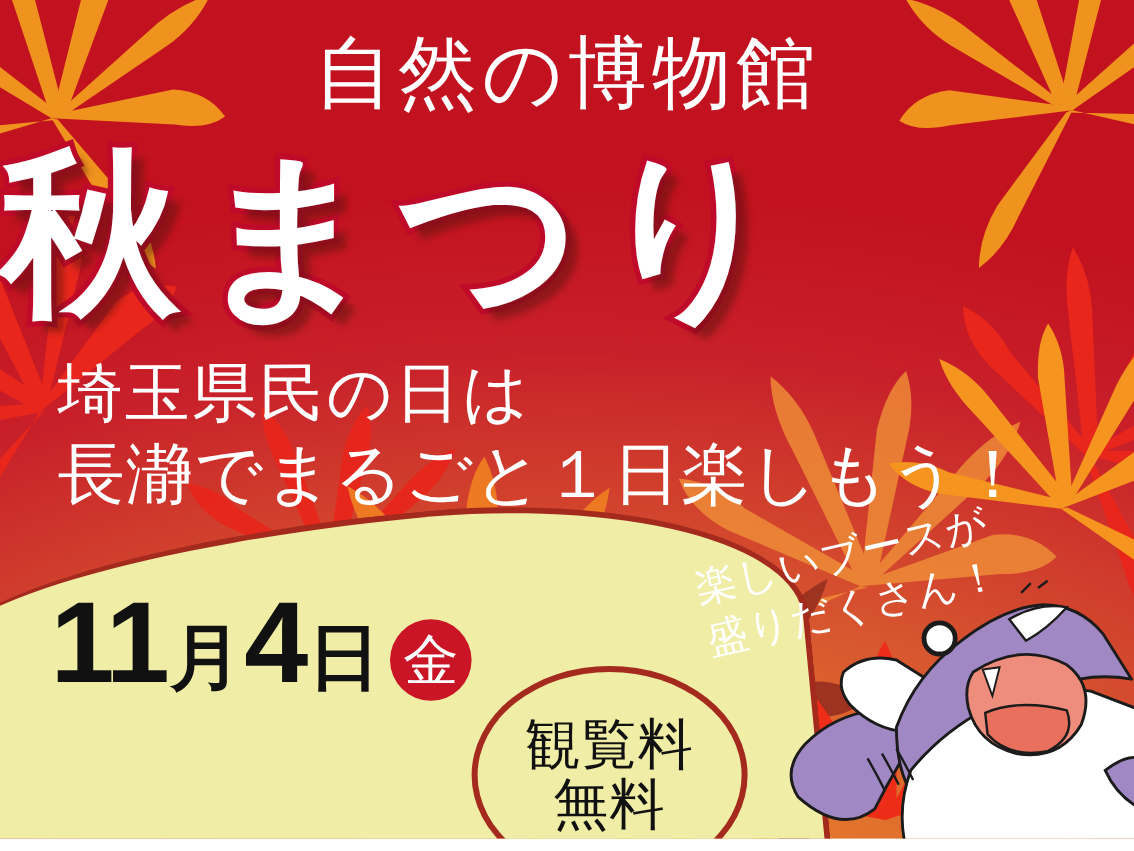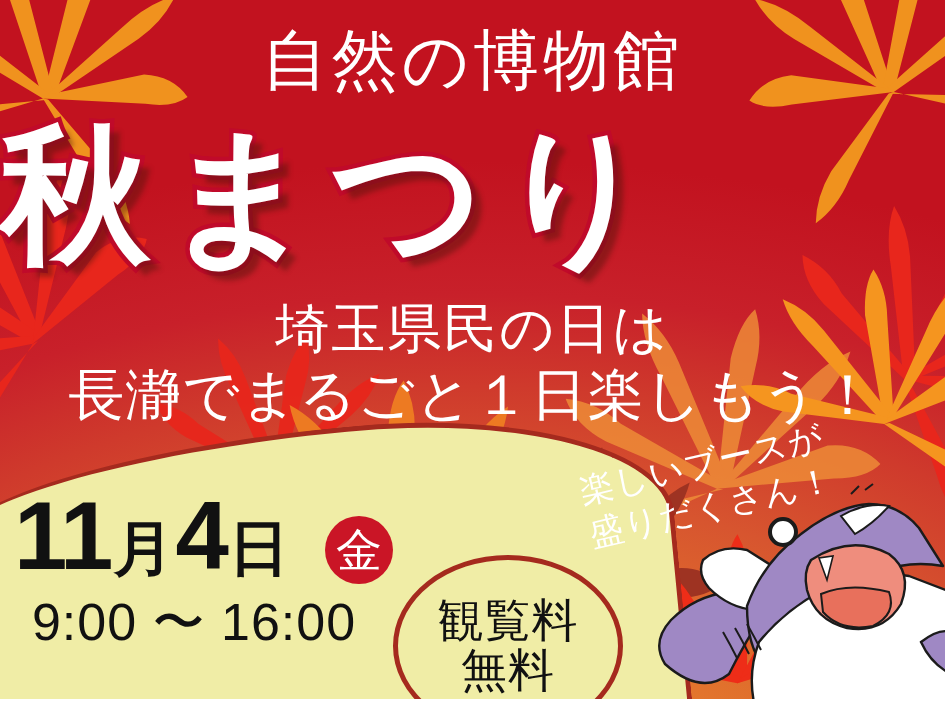--- a/index.html
+++ b/index.html
@@ -51,27 +51,27 @@
     white-space: nowrap;
     -webkit-text-stroke: 9px #c00a2a;
     paint-order: stroke fill;
     text-shadow: 10px 9px 5px rgba(80, 20, 10, 0.45);
   }
 
   .lead {
     position: absolute;
     left: 0; right: 0;
     top: 296px;
-    text-align: center;
     color: #ffffff;
     font-size: 54px;
     line-height: 1.20;
     letter-spacing: 2px;
     font-weight: 400;
     white-space: nowrap;
+    padding-left: 48px;
   }
   .lead .l2 { font-size: 56px; letter-spacing: 1px; }
 
   
   .band {
     position: absolute;
     left: -40px;
     top: 430px;
     width: 720px;
     height: 420px;
@@ -89,20 +89,21 @@
     top: 488px;
     width: 360px;
     color: #111111;
   }
   .date-line {
     display: flex;
     align-items: baseline;
     font-weight: 700;
     line-height: 1;
     white-space: nowrap;
+    margin-left: 28px;
   }
   .d-num { font-size: 96px; letter-spacing: -2px; }
   .d-kan { font-size: 60px; padding: 0 2px 0 2px; }
   .prefecture-day {
     margin-top: 10px;
     text-align: center;
     font-size: 50px;
     line-height: 1;
     font-weight: 500;
     letter-spacing: 2px;
@@ -343,21 +344,20 @@
 
   <div class="band"></div>
 
   <div class="date-block">
     <div class="date-line">
       <span class="d-num">11</span>
       <span class="d-kan">月</span>
       <span class="d-num">4</span>
       <span class="d-kan">日</span>
     </div>
-    <div class="hours">9:00 〜 16:00</div>
   </div>
 
   <div class="day-badge">金</div>
 
   <div class="free-oval">
     <div>観覧料</div>
     <div>無料</div>
   </div>
 
   <div class="booth-callout">

